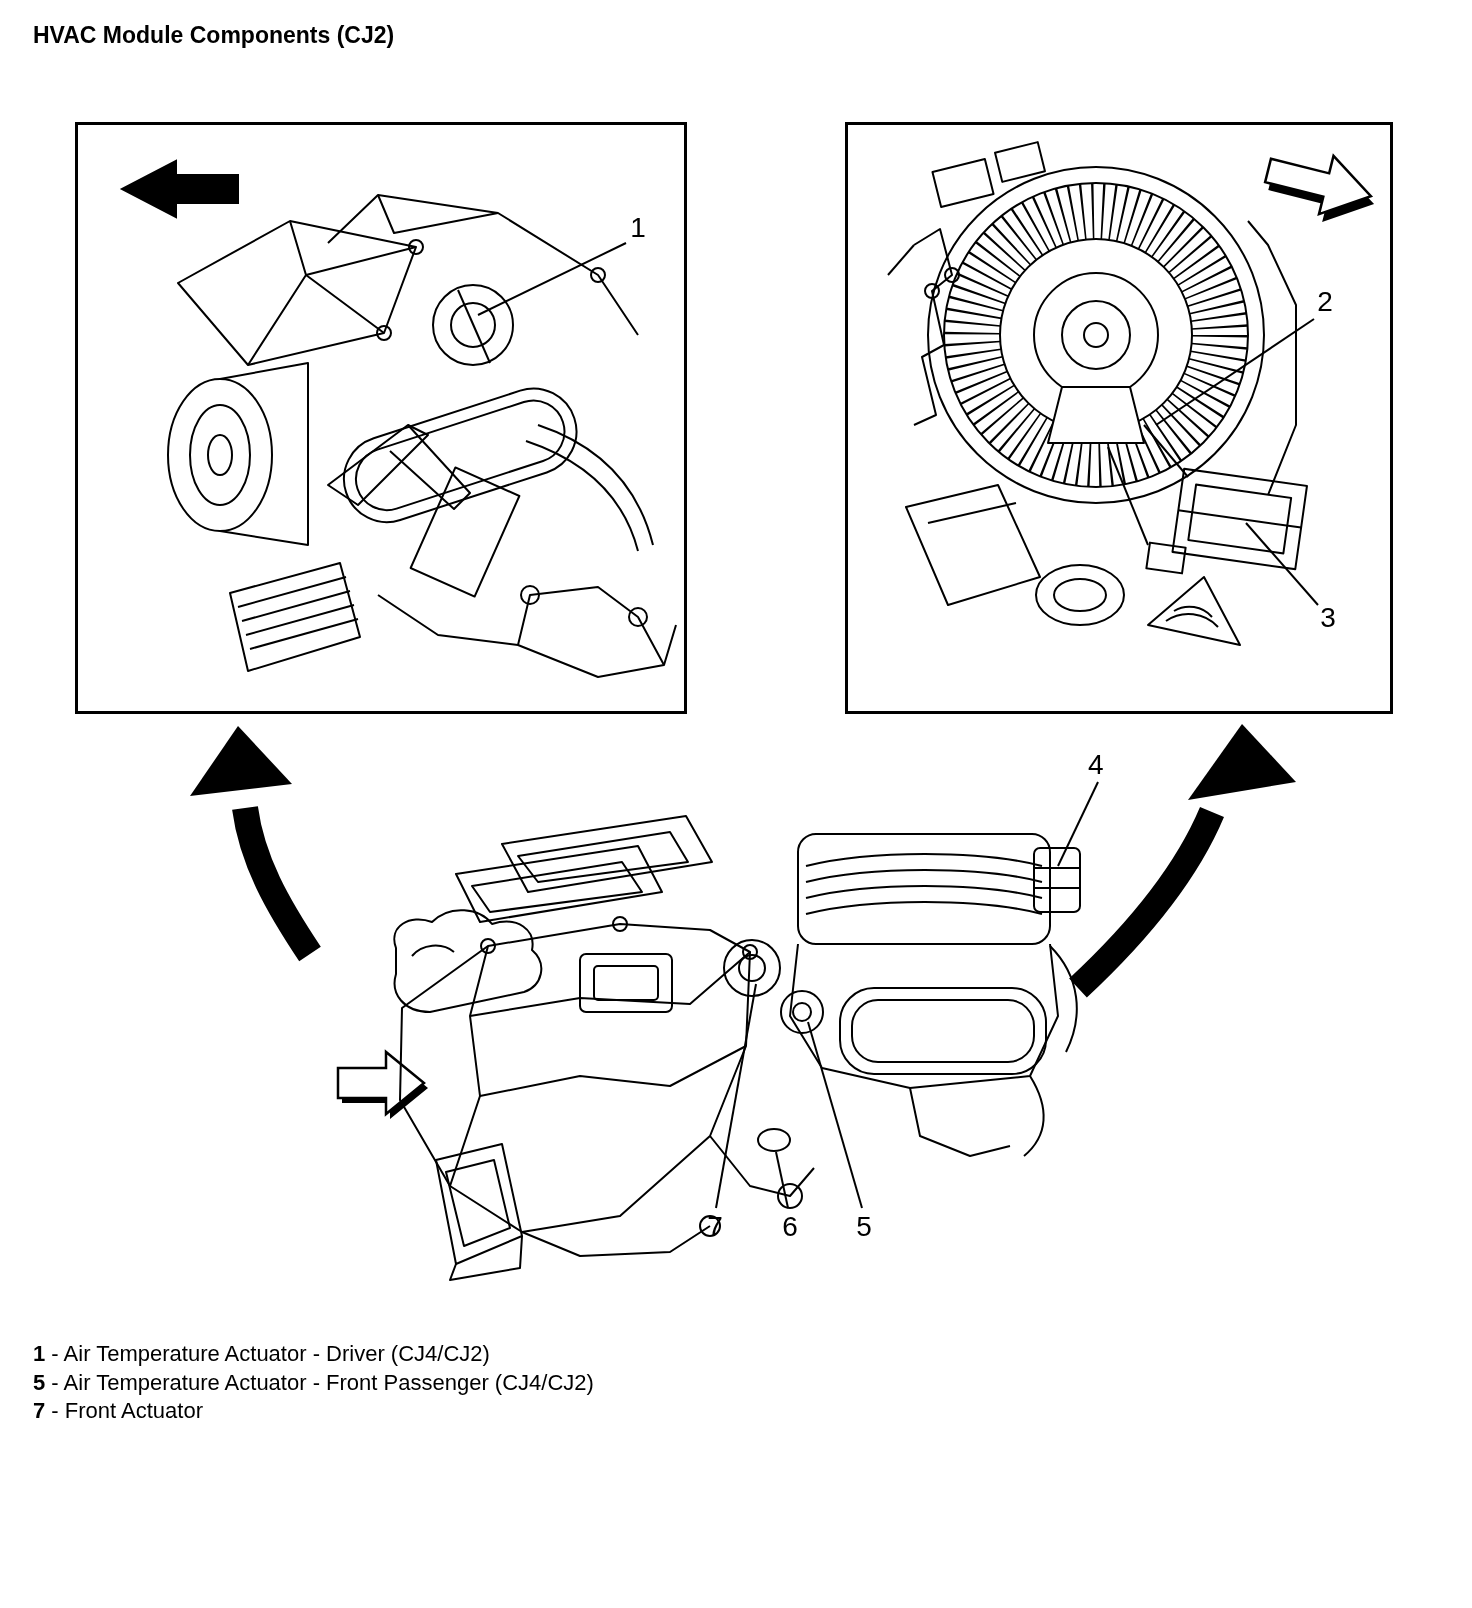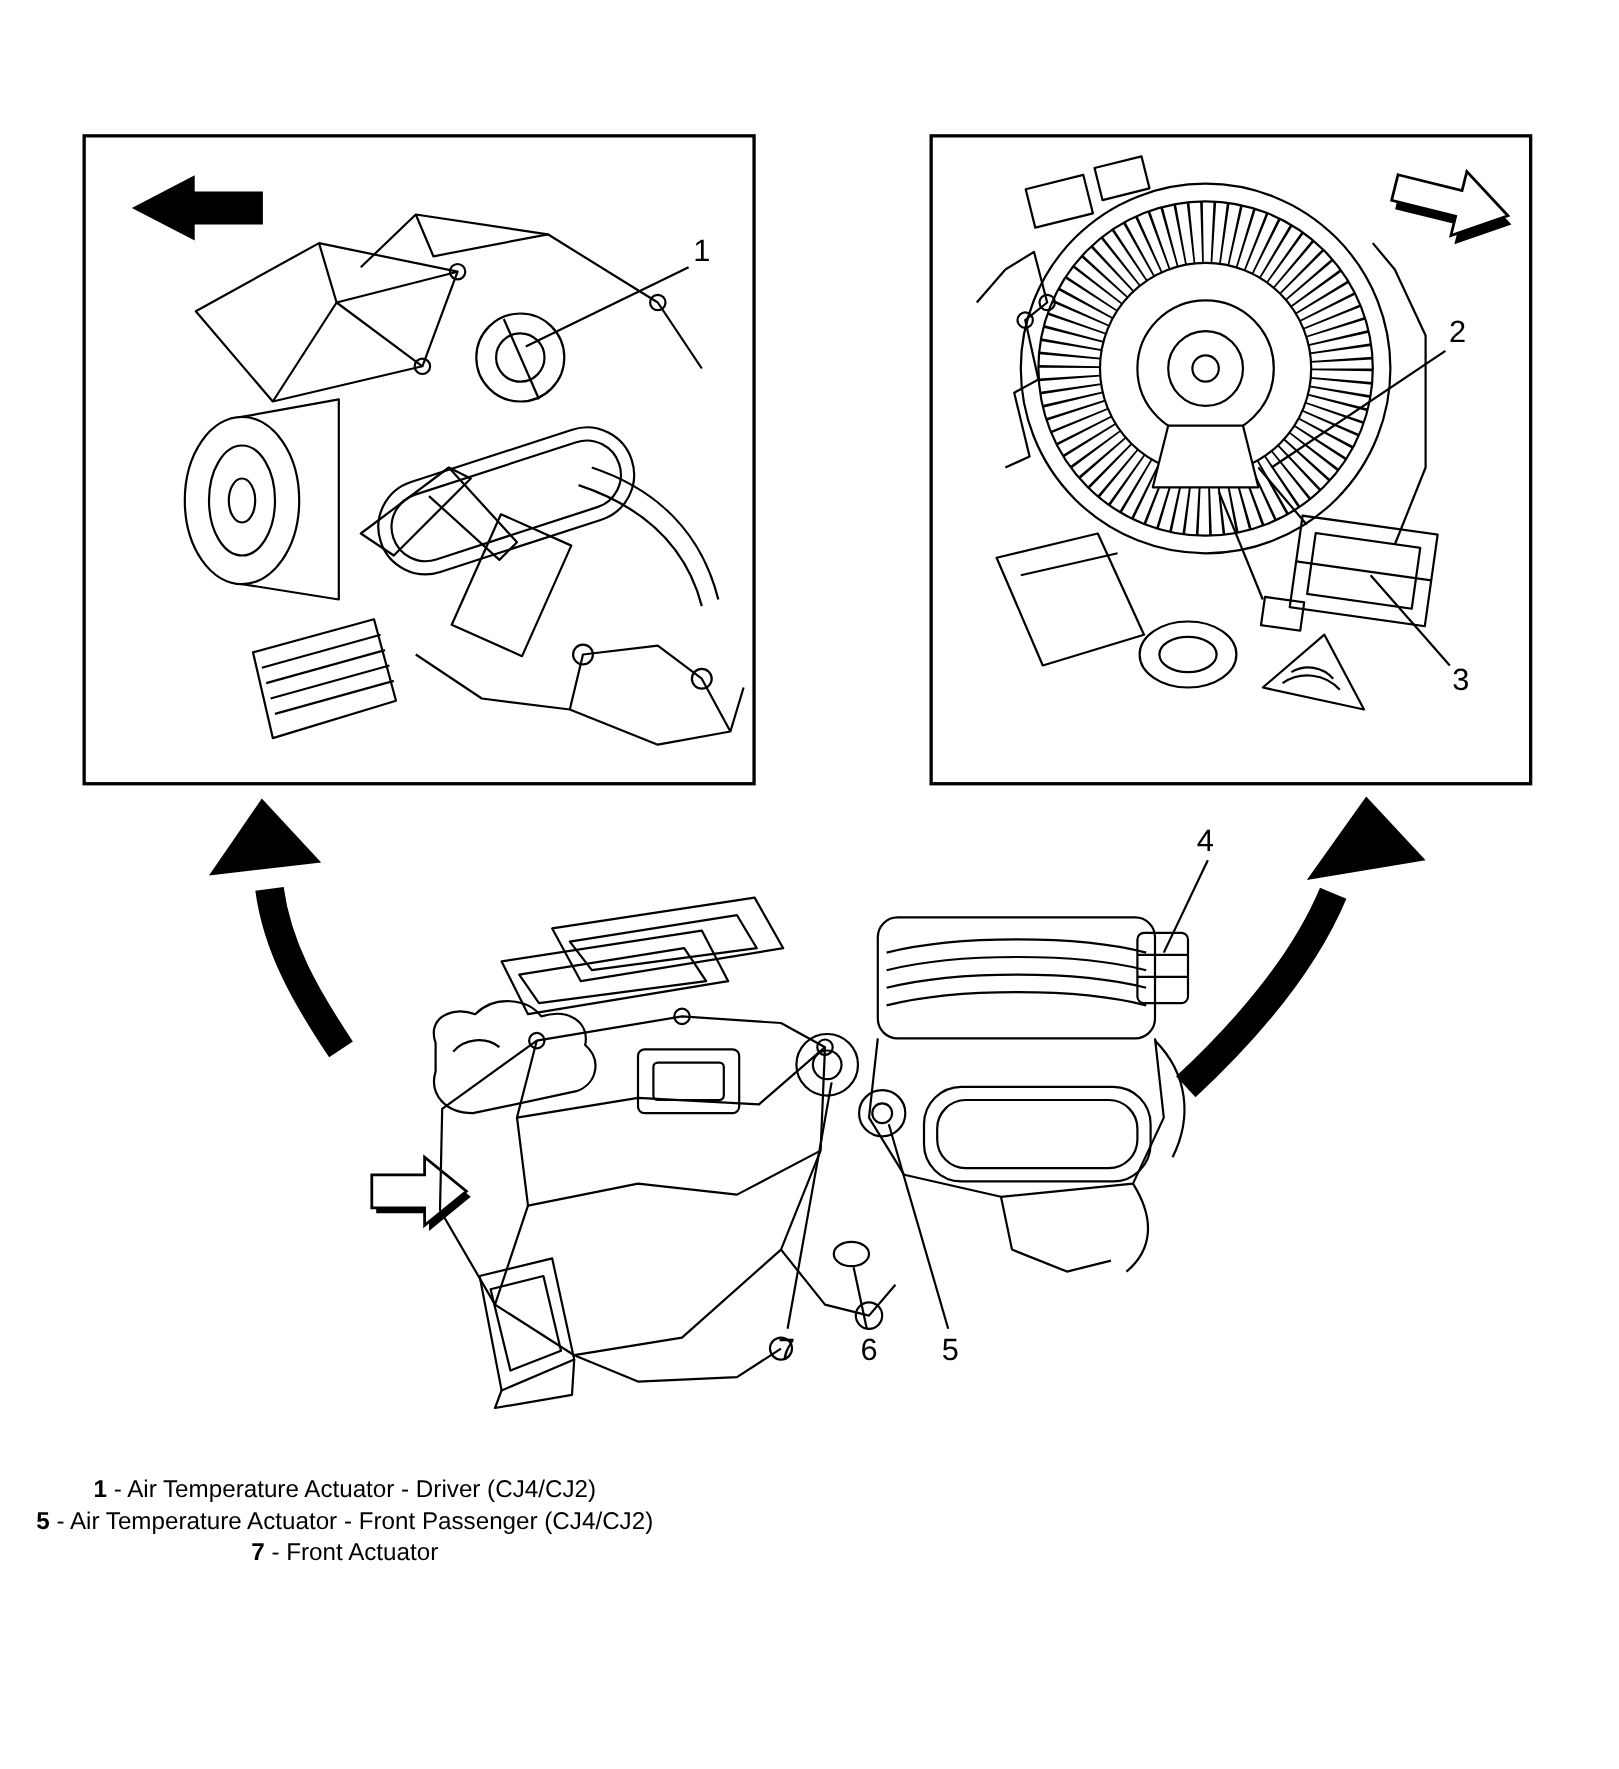--- a/index.html
+++ b/index.html
@@ -6,29 +6,30 @@
   .page{position:relative;width:1472px;height:1608px;background:#fff;
         font-family:"Liberation Sans",sans-serif;color:#000;overflow:hidden;}
   .title{position:absolute;left:33px;top:22px;font-size:23px;font-weight:bold;margin:0;}
   .detail-box{position:absolute;border:3px solid #000;background:#fff;}
   .box-left{left:75px;top:122px;width:606px;height:586px;}
   .box-right{left:845px;top:122px;width:542px;height:586px;}
   .detail-box svg{position:absolute;left:0;top:0;display:block;}
   .center-art{position:absolute;left:150px;top:716px;display:block;}
   svg text.callout{font-family:"Liberation Sans",sans-serif;font-size:28px;fill:#000;}
   .legend{position:absolute;left:33px;top:1340px;font-size:22px;line-height:28.5px;}
-  .legend-row{white-space:nowrap;text-align:center;}
+  .legend-row{white-space:nowrap;}
   .legend .num{font-weight:bold;}
   .legend .sep{white-space:pre;}
 </style>
 </head>
 <body>
 
 <div class="page">
 
+  <h1 class="title">HVAC Module Components (CJ2)</h1>
 
   <div class="detail-box box-left">
     <svg width="606" height="586" viewBox="0 0 606 586">
       <g stroke="#000" fill="none" stroke-width="2" stroke-linejoin="round">
         <polygon points="100,158 212,96 338,122 306,208 170,240"></polygon>
         <polyline points="212,96 228,150 306,208"></polyline>
         <polyline points="170,240 228,150 338,122"></polyline>
         <polyline points="250,118 300,70 420,88 520,150 560,210"></polyline>
         <polyline points="300,70 316,108 420,88"></polyline>
         <circle cx="395" cy="200" r="40"></circle>

